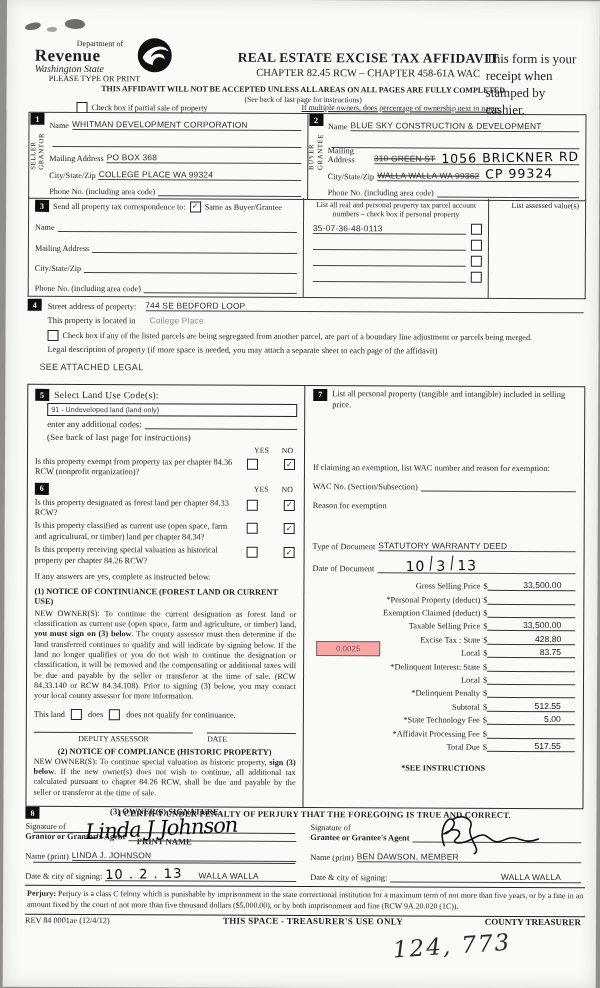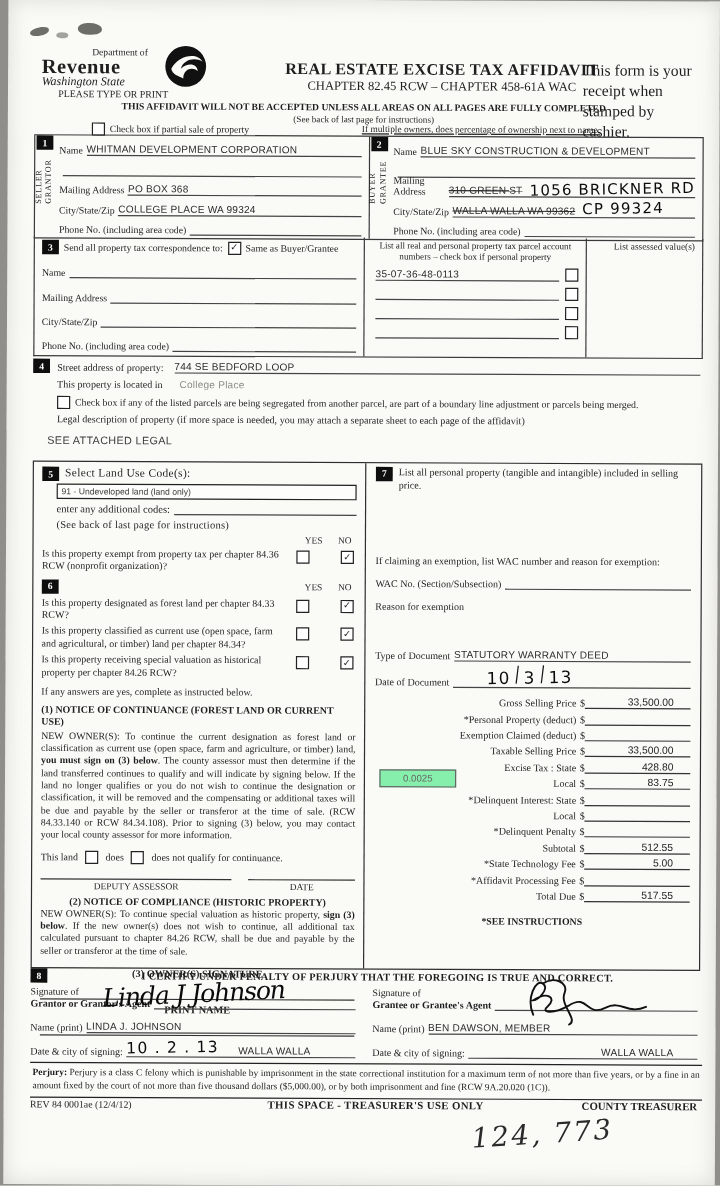--- a/index.html
+++ b/index.html
@@ -85,42 +85,42 @@
   .qrow{display:flex;align-items:flex-start;margin-top:3px;}
   .qtext{flex:1;line-height:1.25;}
   .qboxes{width:48px;display:flex;justify-content:space-between;padding:1px 2px 0 6px;}
   .b6head{display:flex;justify-content:space-between;align-items:center;margin-top:5px;}
   .ifyes{margin-top:6px;}
   .ntitle{font-weight:bold;font-size:8.3px;margin-top:6px;line-height:1.25;}
   .para{margin-top:1px;text-align:justify;line-height:1.26;font-size:8.2px;}
   .landrow{display:flex;align-items:center;gap:6px;margin-top:7px;}
   .siglines{display:flex;gap:14px;margin-top:12px;}
   .sl1{flex:1.8;border-top:1px solid #333;text-align:center;font-size:7.8px;padding-top:1px;}
-  .sl2{flex:1;border-top:1px solid #333;text-align:center;font-size:7.8px;padding-top:1px;}
+  .sl2{flex:1;border-top:1px solid #333;text-align:left;font-size:7.8px;padding-top:1px;}
   .n2title{font-weight:bold;text-align:center;margin-top:4px;font-size:8.3px;}
   .ownersig{font-weight:bold;text-align:center;margin-top:8px;font-size:8.6px;}
   .pline{border-bottom:1px solid #333;margin-top:16px;}
   .pname{text-align:center;font-weight:bold;font-size:8.6px;margin-top:3px;}
 
   .r7{display:flex;gap:5px;line-height:1.3;}
   .exempt{margin-top:52px;}
   .wacrow{display:flex;align-items:flex-end;margin-top:10px;}
   .reason{margin-top:10px;}
   .docrow{display:flex;align-items:flex-end;margin-top:26px;height:15px;}
   .daterow{display:flex;align-items:flex-end;margin-top:3px;height:19px;}
   .dsep{display:inline-block;width:1px;height:15px;background:#111;transform:rotate(8deg);margin:0 5px;}
   .money{margin-top:4px;}
   .mrow{display:flex;align-items:flex-end;height:13.4px;position:relative;}
   .mlabel{width:168px;text-align:right;padding-right:3px;font-size:8.4px;white-space:nowrap;}
   .mdollar{font-size:8.4px;}
   .mline{flex:1;border-bottom:1px solid #333;display:flex;justify-content:flex-end;padding-right:14px;}
   .mval{font-family:"Liberation Sans",sans-serif;font-size:8.6px;color:#222;}
   .ratebox{position:absolute;left:4px;bottom:1px;width:62px;height:13px;border:1.2px solid #666;
       display:flex;align-items:center;justify-content:center;font-family:"Liberation Sans",sans-serif;
-      font-size:8px;color:#666;background:#86efac;text-align:center;}
+      font-size:8px;color:#666;background:#fca5a5;text-align:center;}
   .minnote{text-align:center;font-weight:bold;font-size:8.2px;margin-top:12px;line-height:1.3;}
 
   .sec8{position:absolute;left:22px;top:808px;width:556px;font-size:8.4px;}
   .certline{display:flex;align-items:center;gap:8px;}
   .cert{flex:1;text-align:center;font-weight:bold;font-size:8.6px;letter-spacing:.2px;}
   .sigcols{display:flex;gap:14px;margin-top:3px;}
   .sigcol{flex:1;position:relative;}
   .sigof{font-size:8.2px;line-height:1.25;}
   .siglabrow{display:flex;align-items:flex-end;}
   .boldlab{font-weight:bold;white-space:nowrap;}

